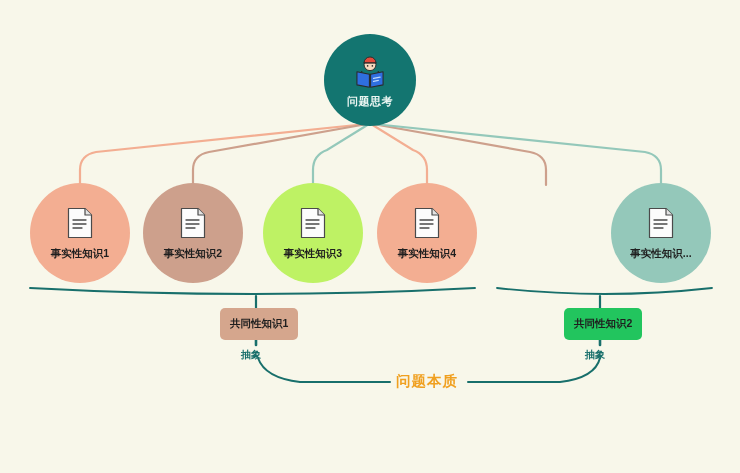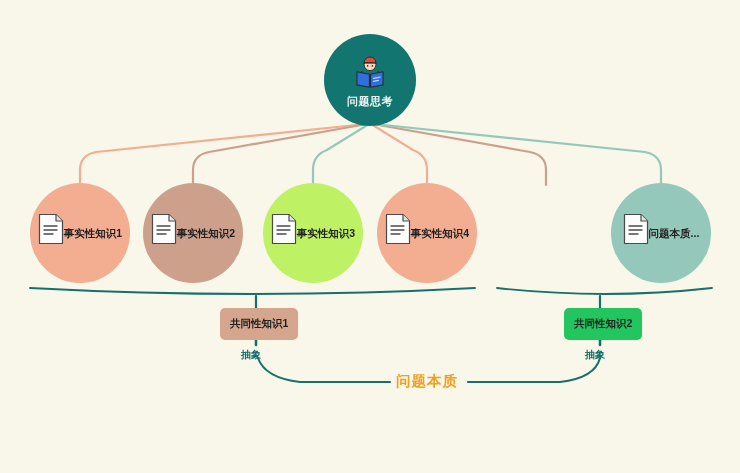--- a/index.html
+++ b/index.html
@@ -52,21 +52,21 @@
     letter-spacing: 0.5px;
     line-height: 1;
   }
   
   .leaf-node {
     position: absolute;
     width: 100px;
     height: 100px;
     border-radius: 50%;
     display: flex;
-    flex-direction: row;
+    flex-direction: column;
     align-items: center;
     justify-content: center;
     box-sizing: border-box;
   }
   .doc-icon {
     width: 26px;
     height: 32px;
     display: block;
     margin-bottom: 9px;
   }
@@ -225,21 +225,21 @@
     <span class="leaf-label">事实性知识4</span>
   </div>
 
 
   <div class="leaf-node" style="left:611px; top:183px; background:#94C8BA;">
     <svg class="doc-icon" viewBox="0 0 26 32" xmlns="http://www.w3.org/2000/svg">
       <path d="M1.5,1.5 L18,1.5 L24.5,8 L24.5,30.5 L1.5,30.5 Z" fill="#FCFCFC" stroke="#4A4A4A" stroke-width="1.2" stroke-linejoin="round"></path>
       <path d="M18,1.5 L18,8 L24.5,8" fill="#E3E3E3" stroke="#4A4A4A" stroke-width="1.2" stroke-linejoin="round"></path>
       <path d="M6,13 H19 M6,17 H19 M6,21 H15" stroke="#4A4A4A" stroke-width="1.3" stroke-linecap="round"></path>
     </svg>
-    <span class="leaf-label">问题本质...</span>
+    <span class="leaf-label">事实性知识...</span>
   </div>
 
   <div class="group-box" style="left:220px; top:308px; background:#D5A68D;">
     <span>共同性知识1</span>
   </div>
 
   <div class="group-box" style="left:564px; top:308px; background:#22c55e;">
     <span>共同性知识2</span>
   </div>
 

